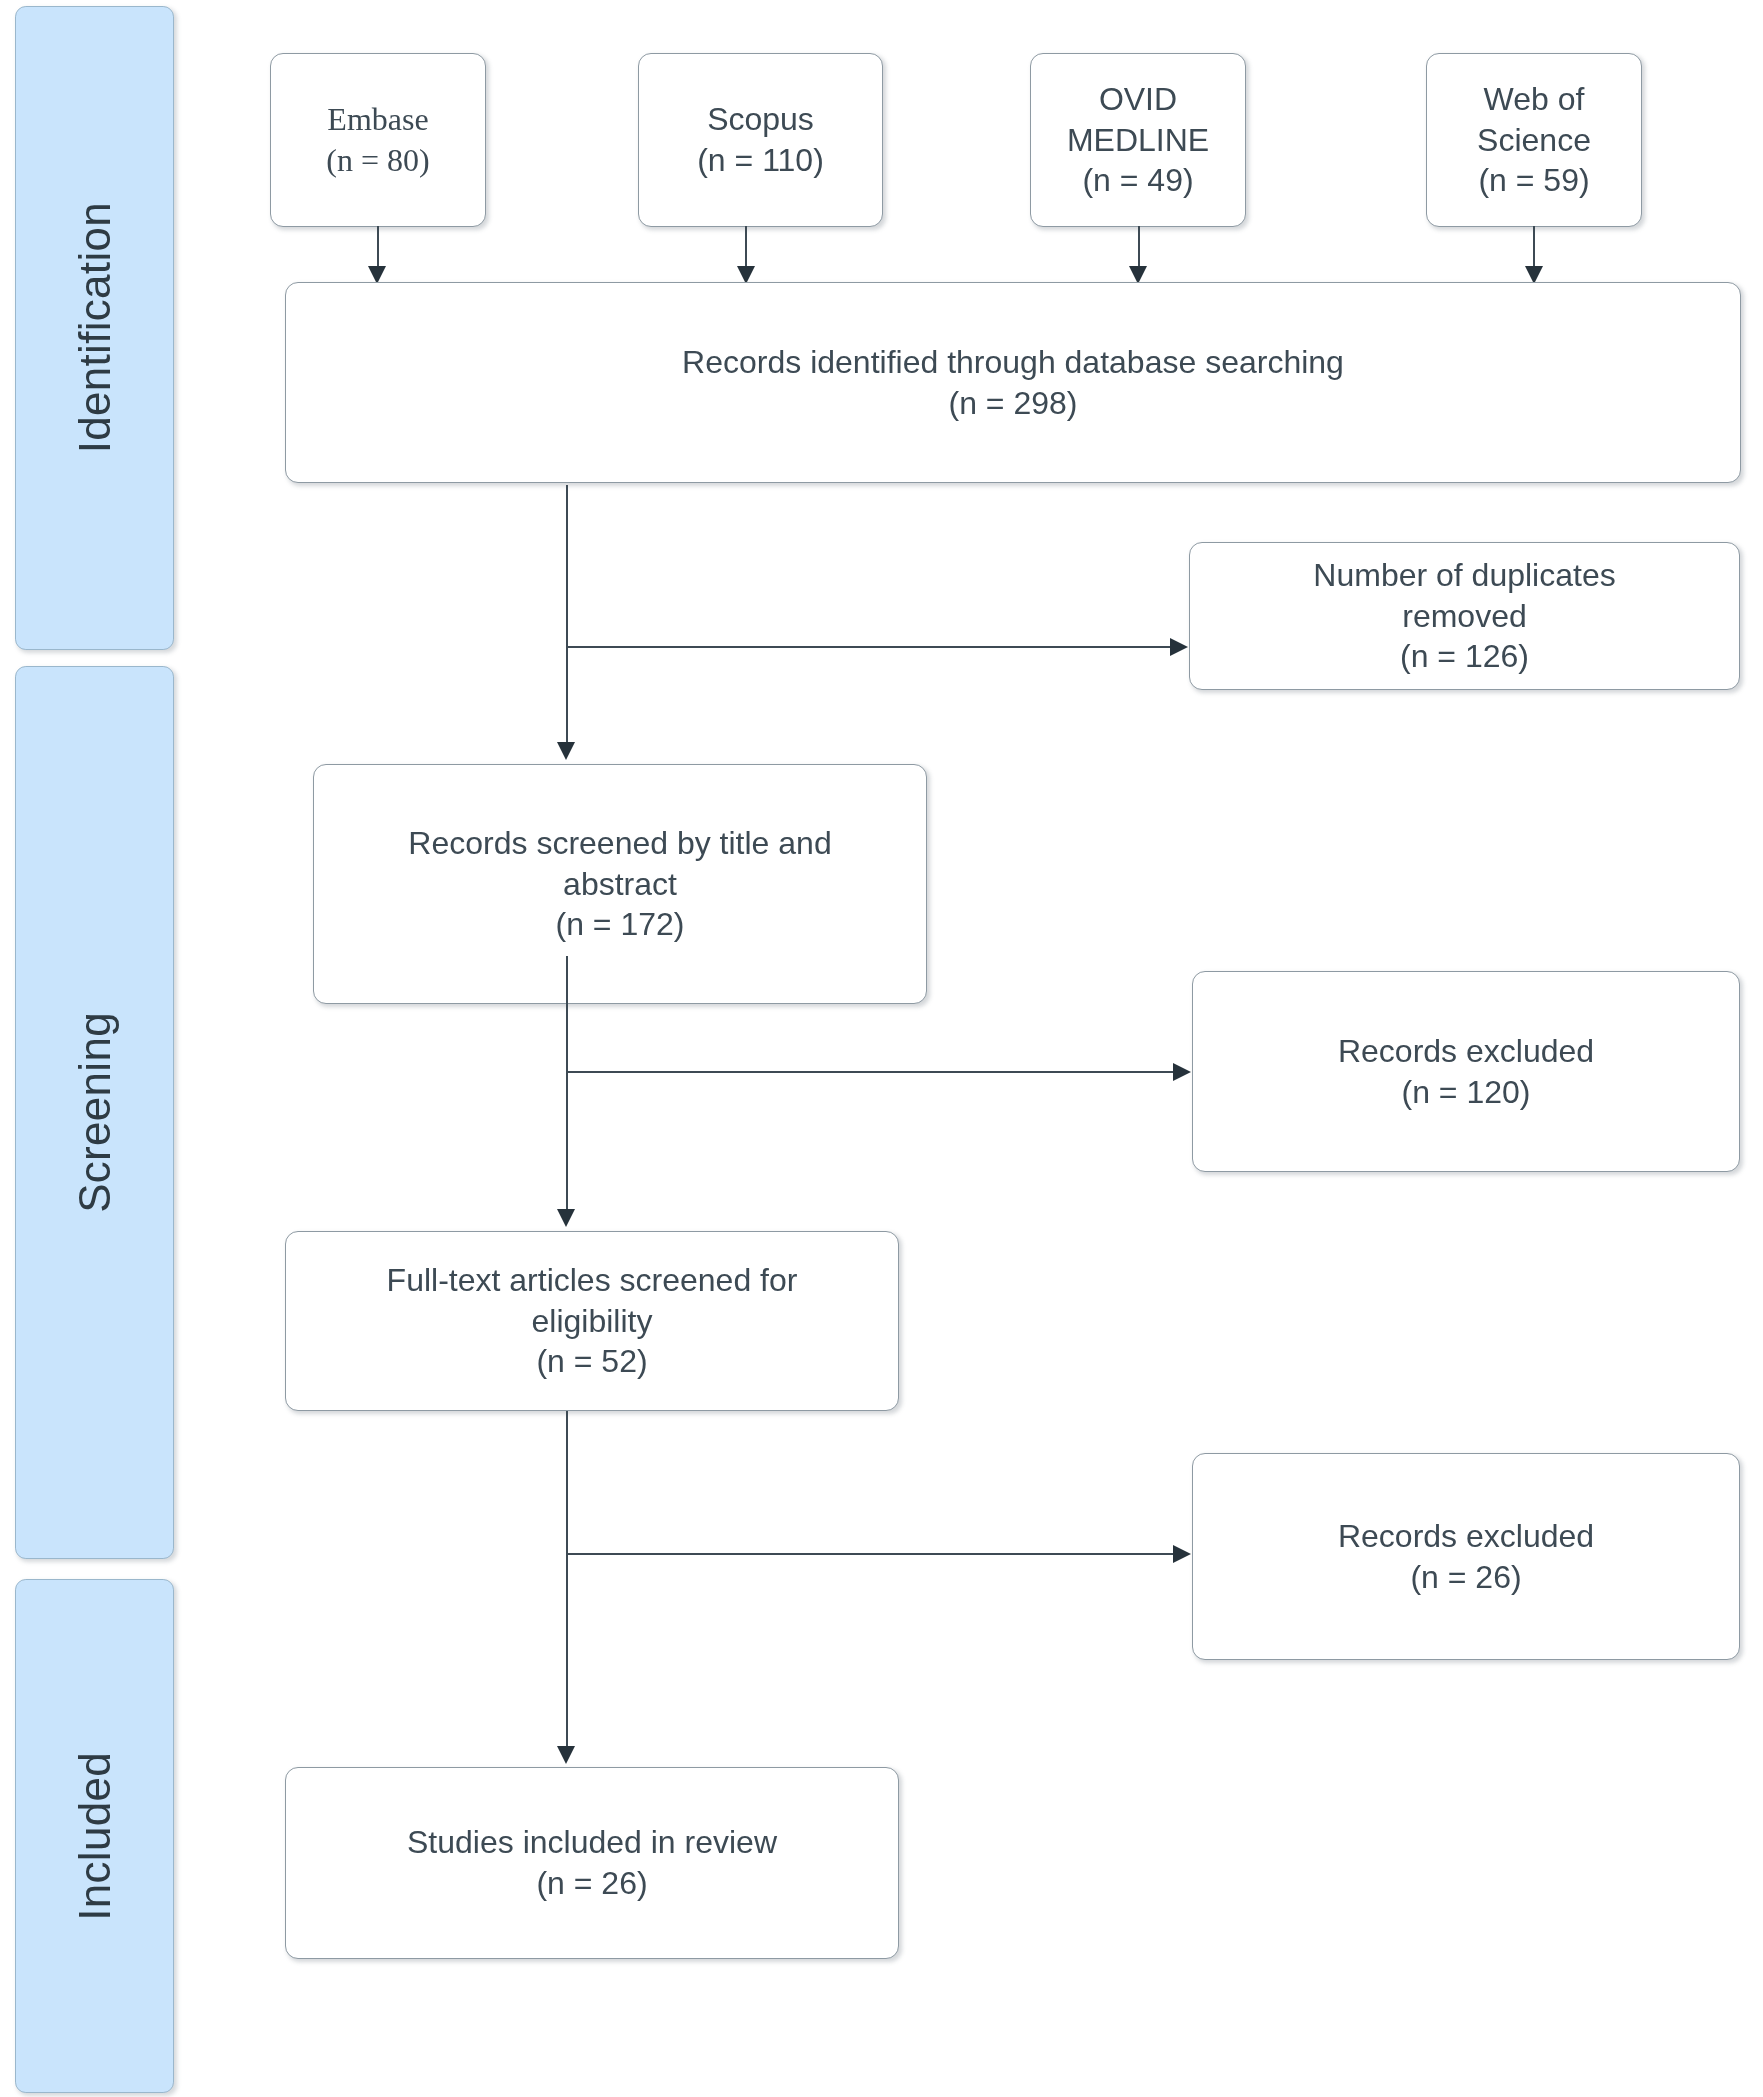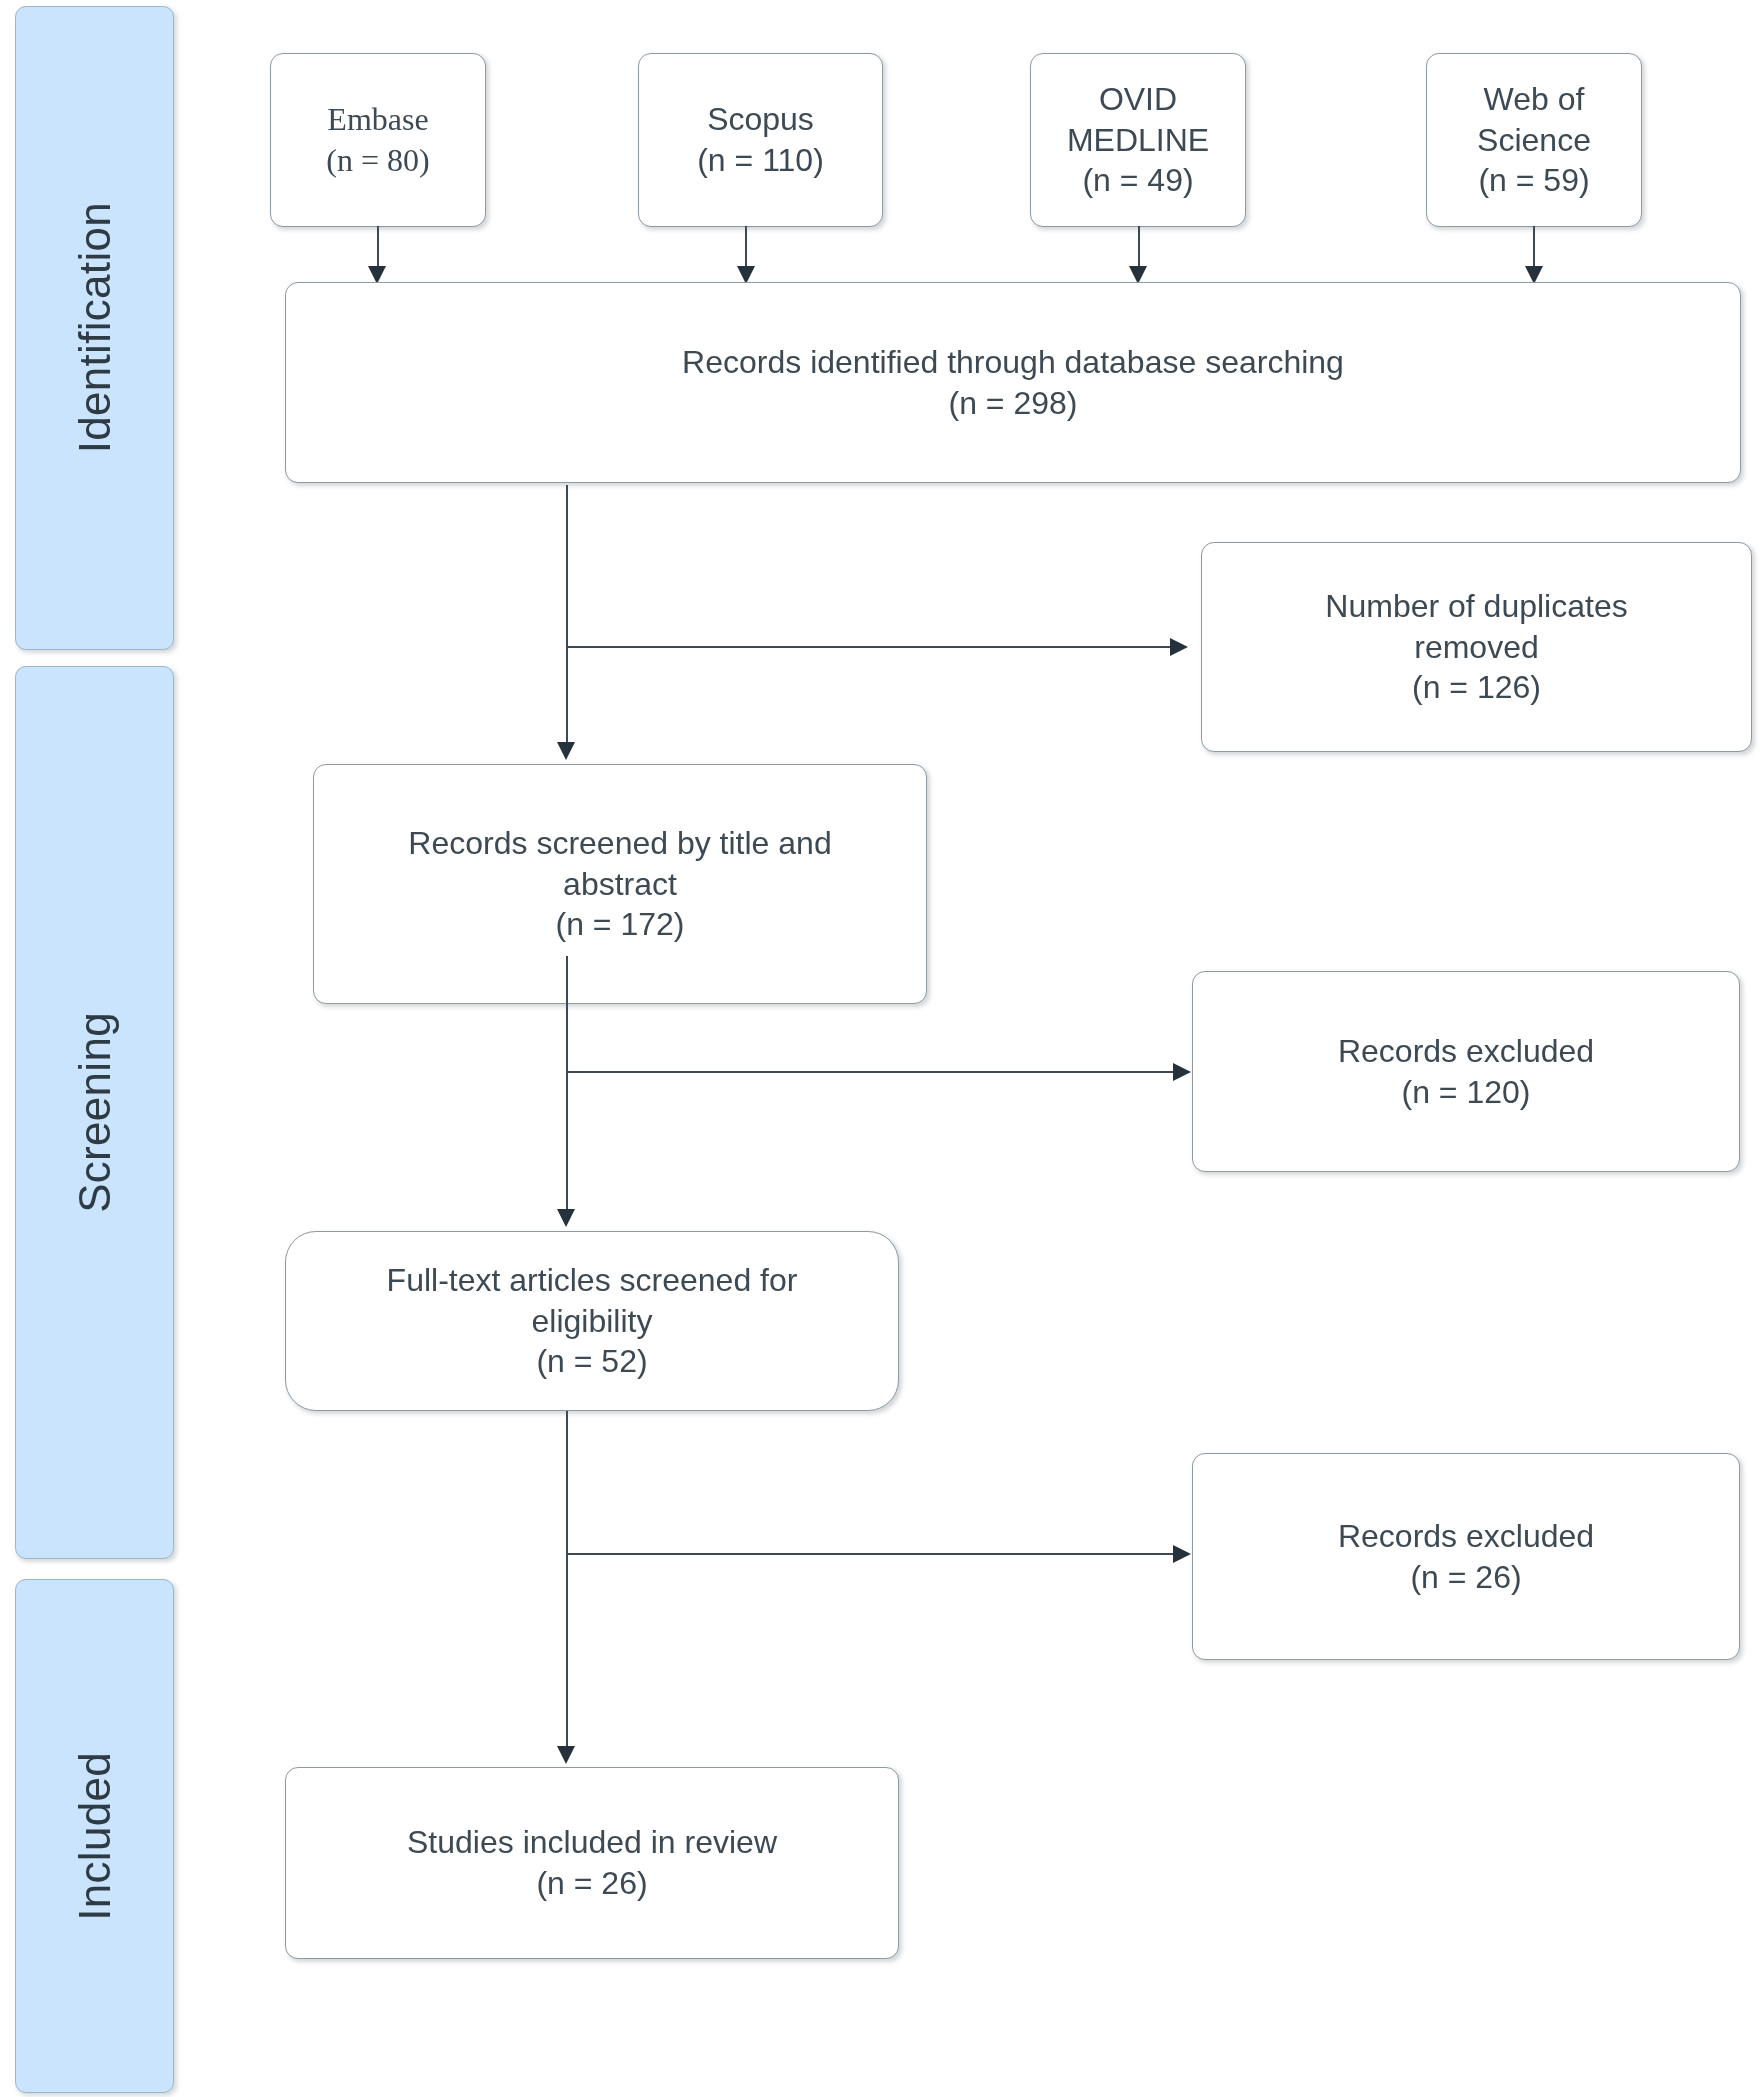--- a/index.html
+++ b/index.html
@@ -148,21 +148,21 @@
     <span class="bx-line">Records identified through database searching</span>
     <span class="bx-line">(n = 298)</span>
   </div>
 
   <div class="vline" style="left:566px; top:485px; height:258px;"></div>
   <div class="arrow-down" style="left:557px; top:742px;"></div>
 
   <div class="hline" style="left:566px; top:646px; width:606px;"></div>
   <div class="arrow-right" style="left:1170px; top:638px;"></div>
 
-  <div class="flow-box" style="left:1189px; top:542px; width:551px; height:210px;margin-left:12px;">
+  <div class="flow-box" style="left:1189px; top:542px; width:551px; height:148px;">
     <span class="bx-line">Number of duplicates
 removed</span>
     <span class="bx-line">(n = 126)</span>
   </div>
 
   <div class="flow-box" style="left:285px; top:764px; width:614px; height:240px;margin-left:28px;">
     <span class="bx-line">Records screened by title and
 abstract</span>
     <span class="bx-line">(n = 172)</span>
   </div>
@@ -171,21 +171,21 @@
   <div class="arrow-down" style="left:557px; top:1209px;"></div>
 
   <div class="hline" style="left:566px; top:1071px; width:609px;"></div>
   <div class="arrow-right" style="left:1173px; top:1063px;"></div>
 
   <div class="flow-box" style="left:1192px; top:971px; width:548px; height:201px;">
     <span class="bx-line">Records excluded</span>
     <span class="bx-line">(n = 120)</span>
   </div>
 
-  <div class="flow-box" style="left:285px; top:1231px; width:614px; height:180px;border-radius:31px;">
+  <div class="flow-box" style="left:285px; top:1231px; width:614px; height:180px;">
     <span class="bx-line">Full-text articles screened for
 eligibility</span>
     <span class="bx-line">(n = 52)</span>
   </div>
 
   <div class="vline" style="left:566px; top:1411px; height:337px;"></div>
   <div class="arrow-down" style="left:557px; top:1746px;"></div>
 
   <div class="hline" style="left:566px; top:1553px; width:609px;"></div>
   <div class="arrow-right" style="left:1173px; top:1545px;"></div>

